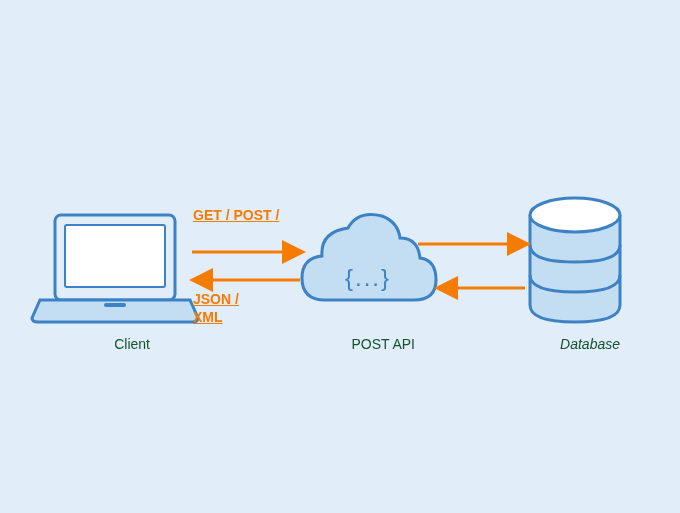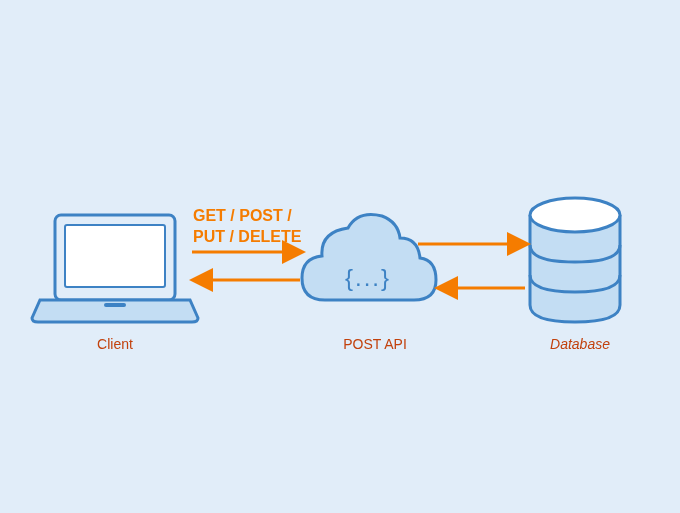--- a/index.html
+++ b/index.html
@@ -10,30 +10,31 @@
       font-family: -apple-system, BlinkMacSystemFont, "Segoe UI", Arial, sans-serif;
       position: relative;
       overflow: hidden;
     }
     .diagram {
       position: absolute;
       inset: 0;
     }
     .node-label {
       position: absolute;
-      color: #c2410c;
+      color: #14532d;
       font-size: 14px;
-      text-align: center;
+      text-align: right;
     }
     .arrow-label {
       position: absolute;
       color: #f57c00;
       font-weight: 600;
-      font-size: 16px;
+      font-size: 14px;
       line-height: 1.3;
+      text-decoration: underline;
     }
     svg { position: absolute; top: 0; left: 0; }
     .cloud-text {
       position: absolute;
       color: #3d82c4;
       font-size: 24px;
       font-weight: 400;
       letter-spacing: 2px;
     }
   </style>
@@ -93,16 +94,19 @@
   </svg>
 
   <div class="cloud-text" style="left:345px; top:264px;">{...}</div>
 
   <div class="node-label" style="left:80px; top:336px; width:70px;">Client</div>
   <div class="node-label" style="left:335px; top:336px; width:80px;">POST API</div>
   <div class="node-label" style="left:540px; top:336px; width:80px;font-style:italic;">Database</div>
 
   <div class="arrow-label" style="left:193px; top:206px;">
     <span>GET / POST /</span><br>
-    <span>PUT / DELETE</span>
+  </div>
+  <div class="arrow-label" style="left:193px; top:290px;">
+    <span>JSON /</span><br>
+    <span>XML</span>
   </div>
 
 </div>
 
 </body></html>

